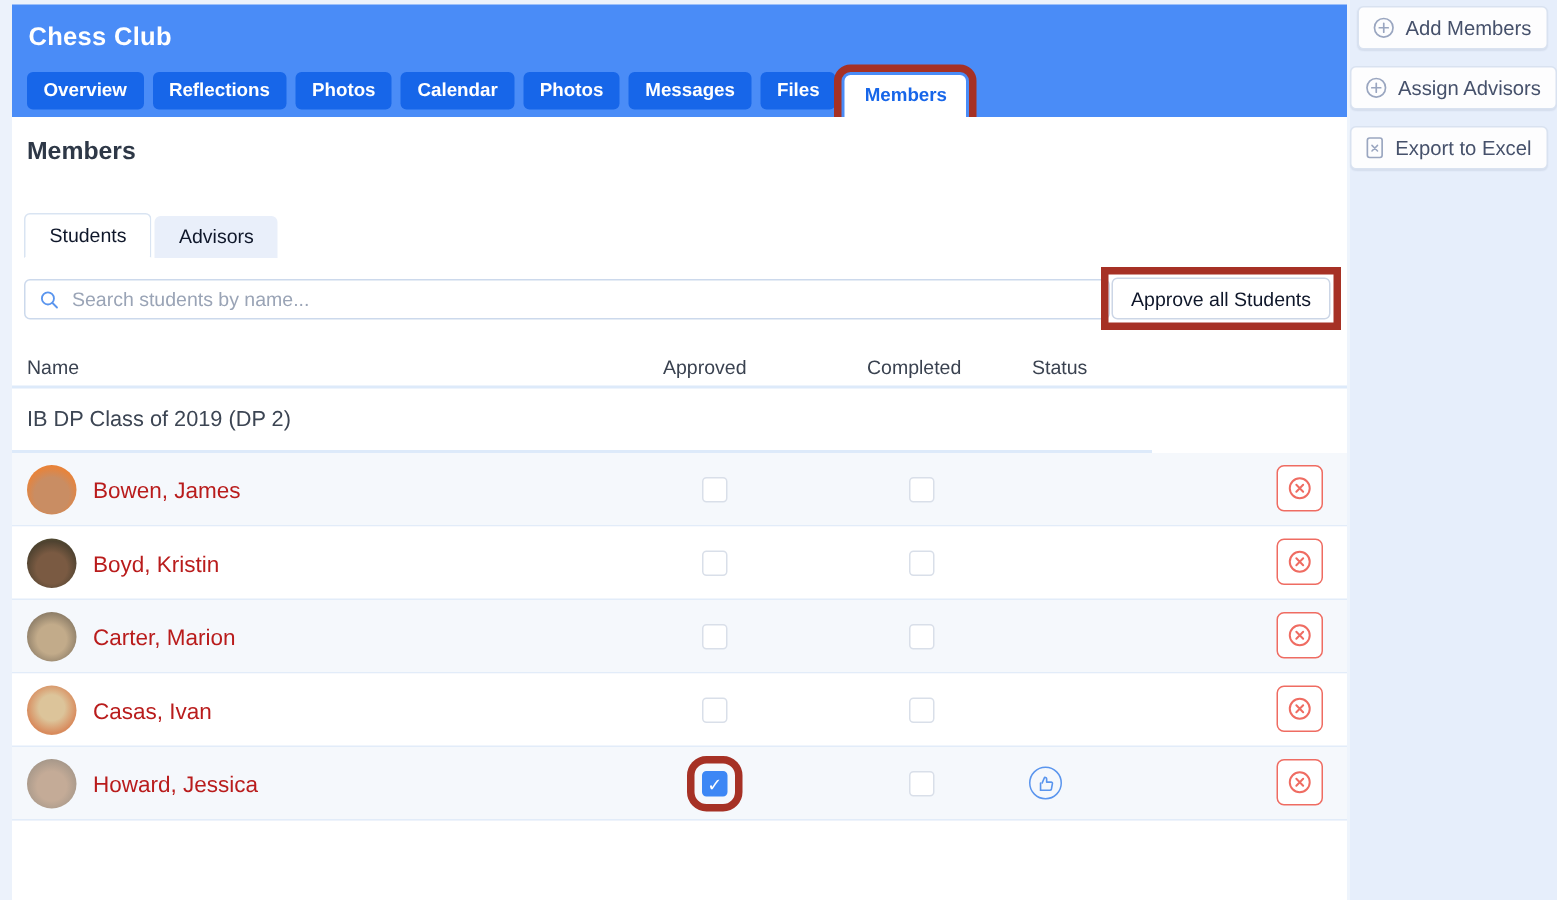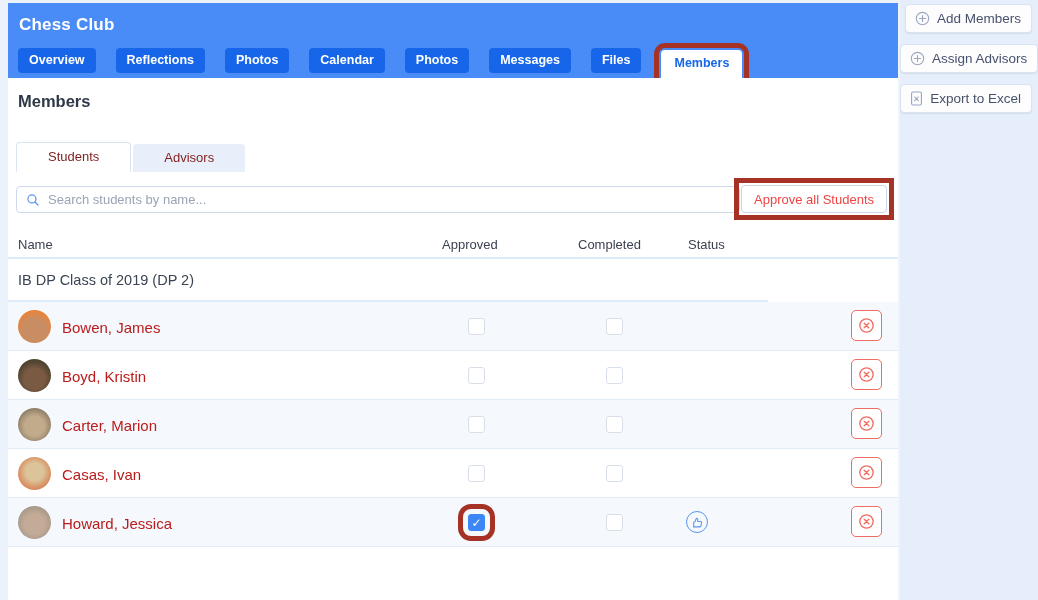--- a/index.html
+++ b/index.html
@@ -4,40 +4,40 @@
 <style>
   * { box-sizing: border-box; margin: 0; padding: 0; }
   html,body { width:1038px; height:600px; overflow:hidden; }
   body { background:#ecf2fb; font-family:"Liberation Sans","DejaVu Sans",sans-serif; color:#333; }
   .page { position:relative; width:1038px; height:600px; }
 
   
   .main { position:absolute; left:8px; top:0; width:890px; height:600px; }
   .blue-header { position:absolute; left:0; top:3px; width:890px; height:77px; background:#4a8cf7; }
   .club-title { position:absolute; left:11px; top:12px; font-size:17px; font-weight:600; color:#fff; letter-spacing:.2px; }
-  .nav-tabs { position:absolute; left:10px; bottom:0; display:flex; align-items:flex-end; gap:20px; }
+  .nav-tabs { position:absolute; left:10px; bottom:0; display:flex; align-items:flex-end; gap:6px; }
   .nav-tab { background:#1766e9; color:#fff; font-size:12.5px; font-weight:600; padding:5px 11px 6px; border-radius:4px; margin-bottom:7px; cursor:pointer; white-space:nowrap; }
   .nav-tab.active { background:#fff; color:#1766e9; margin-bottom:0; padding:6px 13px 10px; border-radius:4px 4px 0 0; }
   .nav-tab.annotated { outline:5px solid #a63125; outline-offset:2px; }
 
   .content { position:absolute; left:0; top:78px; width:890px; height:522px; background:#fff; }
   .page-heading { position:absolute; left:10px; top:14px; font-size:16.5px; font-weight:600; color:#2e3847; }
 
   .sub-tabs { position:absolute; left:8px; top:64px; display:flex; align-items:flex-end; }
-  .sub-tab { font-size:13px; color:#7f1d1d; padding:6px 31px 7px; border-radius:4px 4px 0 0; cursor:pointer; }
+  .sub-tab { font-size:13px; color:#0f172a; padding:6px 16px 7px; border-radius:4px 4px 0 0; cursor:pointer; }
   .sub-tab.active { background:#fff; border:1px solid #d9e4f2; border-bottom:1px solid #fff; }
   .sub-tab.inactive { background:#e9effa; margin-left:2px;text-align:center; }
 
   .search-row { position:absolute; left:0; top:107px; width:890px; height:29px; }
   .search-box { position:absolute; left:8px; top:1px; width:724px; height:27px; border:1px solid #ccd9ec; border-radius:4px; background:#fff; }
   .search-ic { position:absolute; left:9px; top:6px; }
   .search-box input { position:absolute; left:31px; top:1px; width:680px; height:23px; border:none; outline:none; font-size:13px; color:#444; font-family:inherit; background:transparent; }
   .search-box input::placeholder { color:#9aa4b6; }
   .annot-approve { position:absolute; right:4px; top:-7px; border:5px solid #a63125; padding:2px; background:transparent; }
-  .approve-btn { display:block; height:28px; background:#fff; border:1px solid #ccd6e6; border-radius:4px; font-size:13px; color:#ef4444; padding:0 12px; font-family:inherit; cursor:pointer; }
+  .approve-btn { display:block; height:28px; background:#fff; border:1px solid #ccd6e6; border-radius:4px; font-size:13px; color:#0f172a; padding:0 12px; font-family:inherit; cursor:pointer; }
 
   .thead { position:absolute; left:0; top:154px; width:890px; height:27px; border-bottom:2px solid #ddeafa; }
   .thead span { position:absolute; top:5px; font-size:13px; color:#3a4250; }
   .h-name { left:10px; } .h-approved { left:434px; } .h-completed { left:570px; } .h-status { left:680px; }
 
   .group-row { position:absolute; left:0; top:181px; width:760px; height:43px; border-bottom:2px solid #ddeafa; display:flex; align-items:center; padding-left:10px; font-size:14.5px; color:#3c4553; }
 
   .rows { position:absolute; left:0; top:224px; width:890px; }
   .row { position:relative; height:49px; border-bottom:1px solid #e2ecf9; background:#fff; }
   .row:nth-child(odd) { background:#f5f8fc; }

